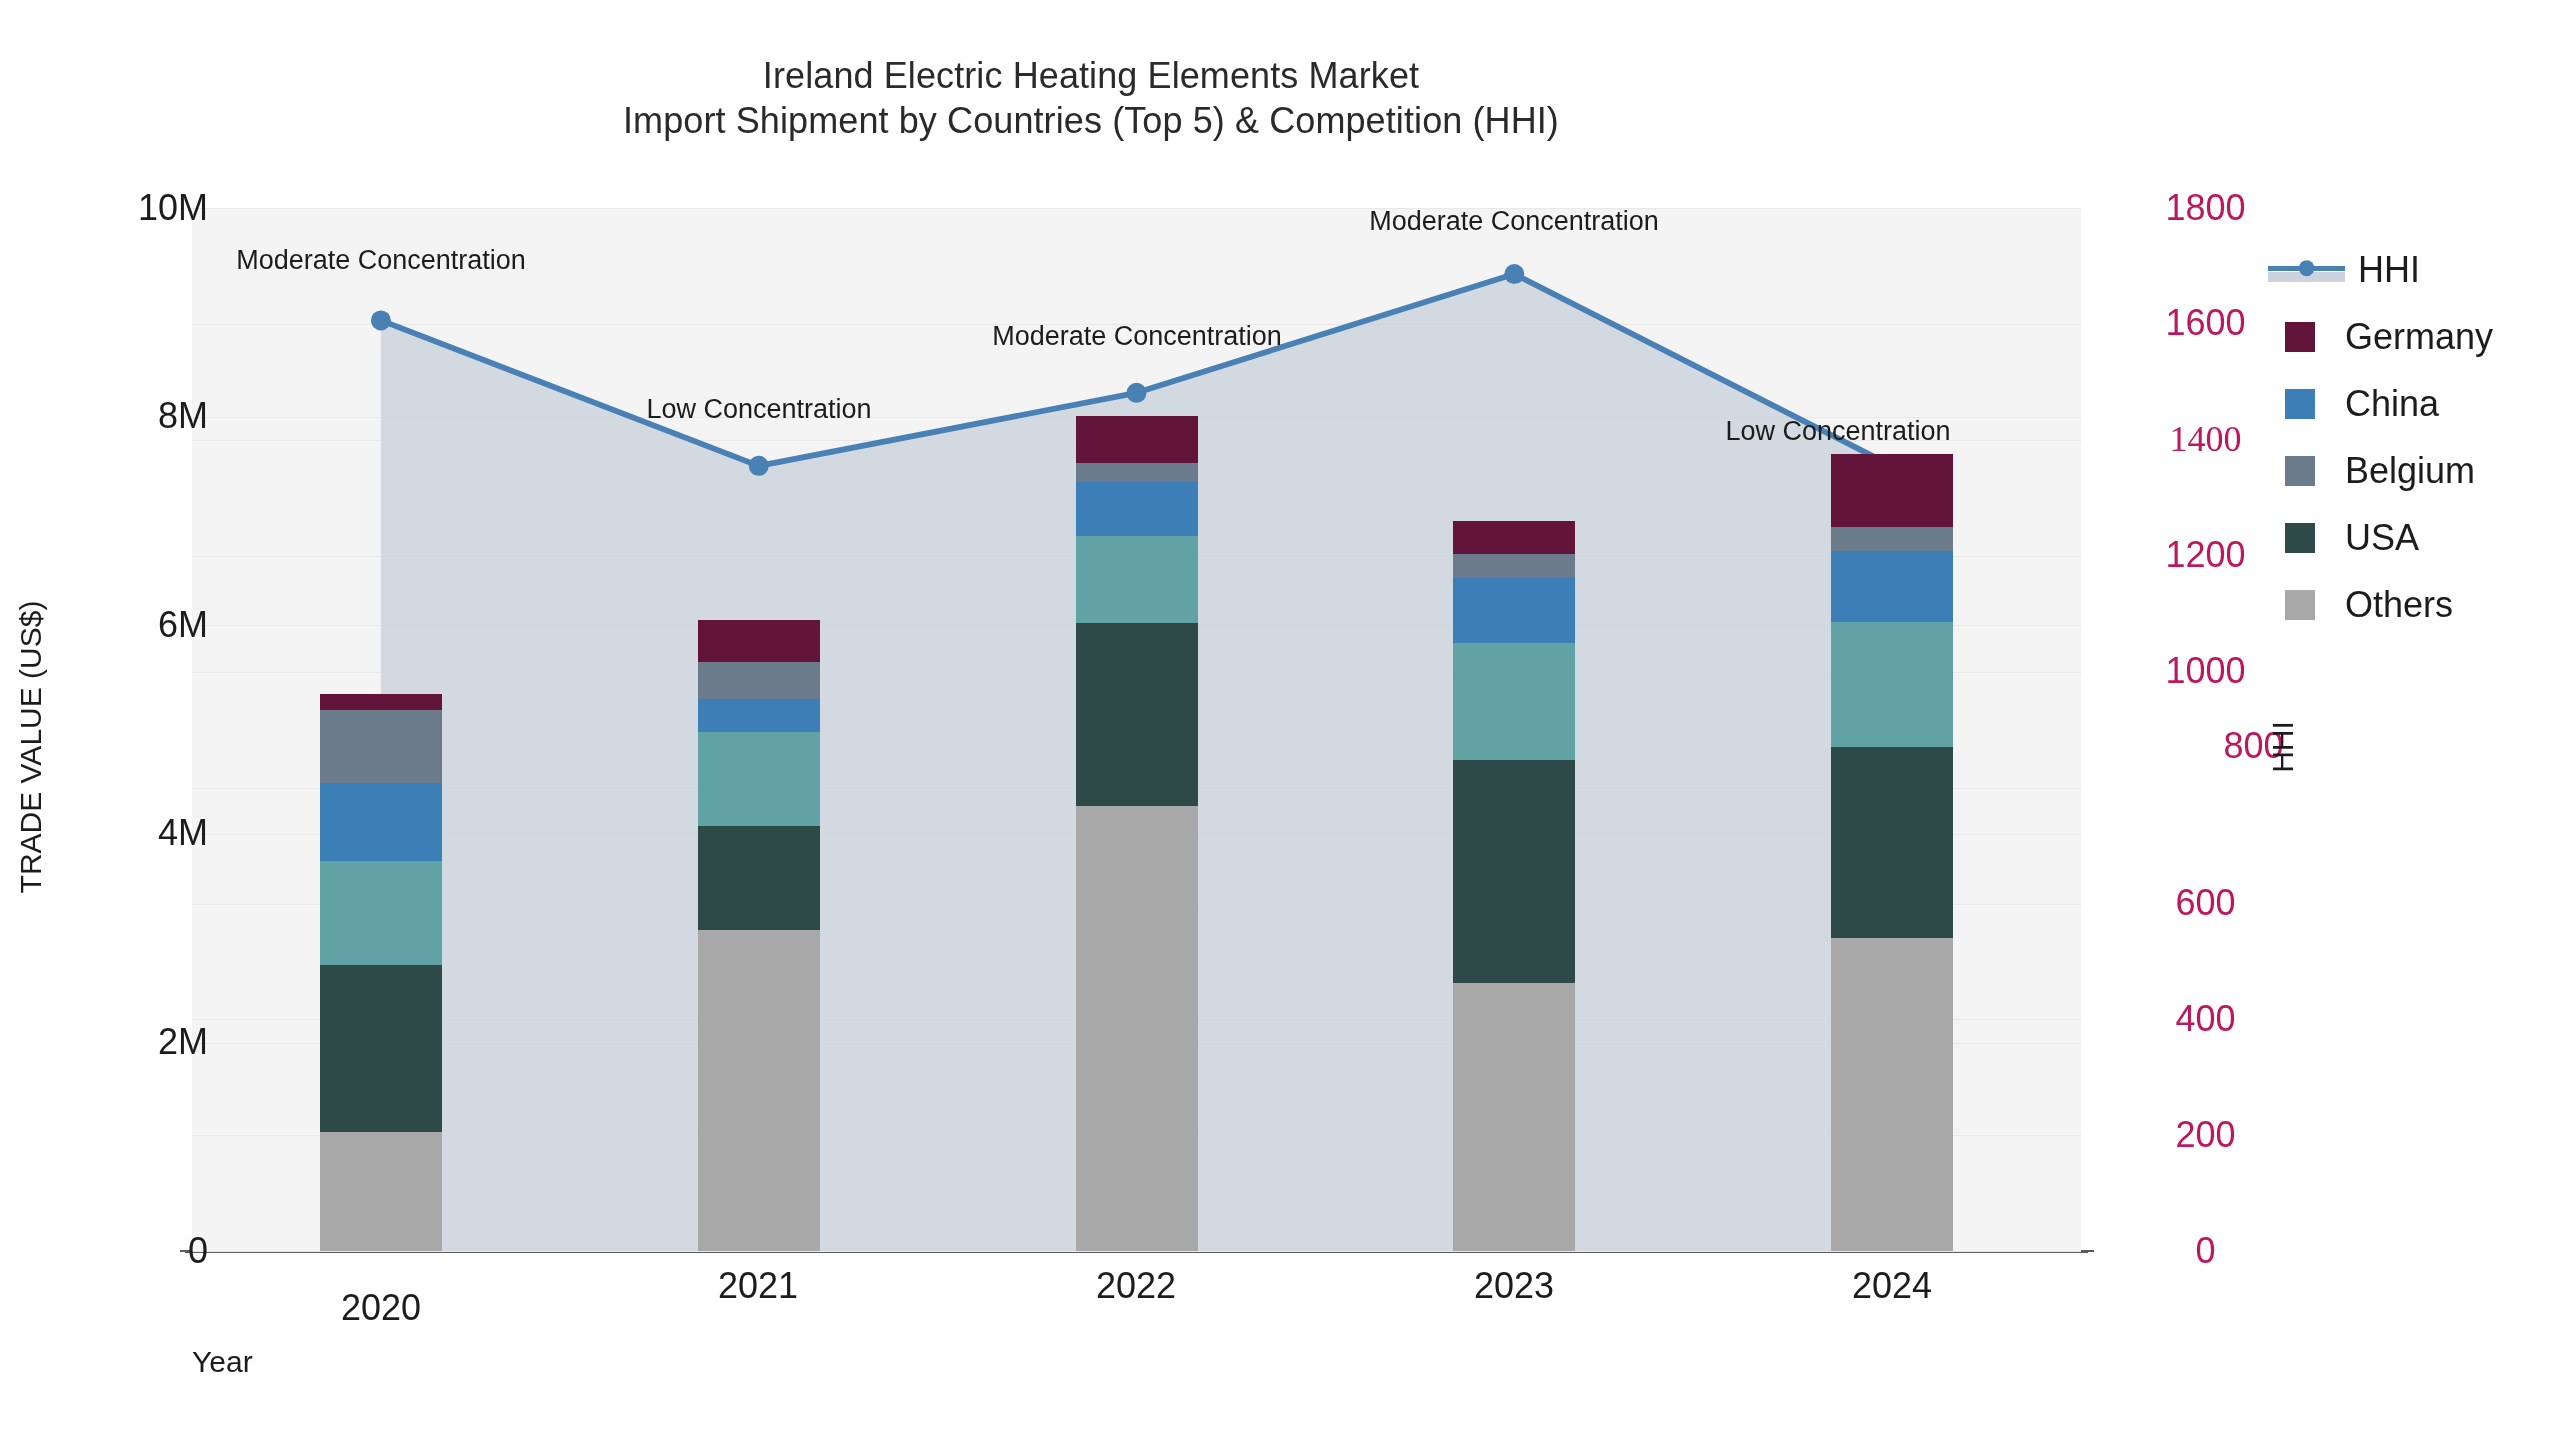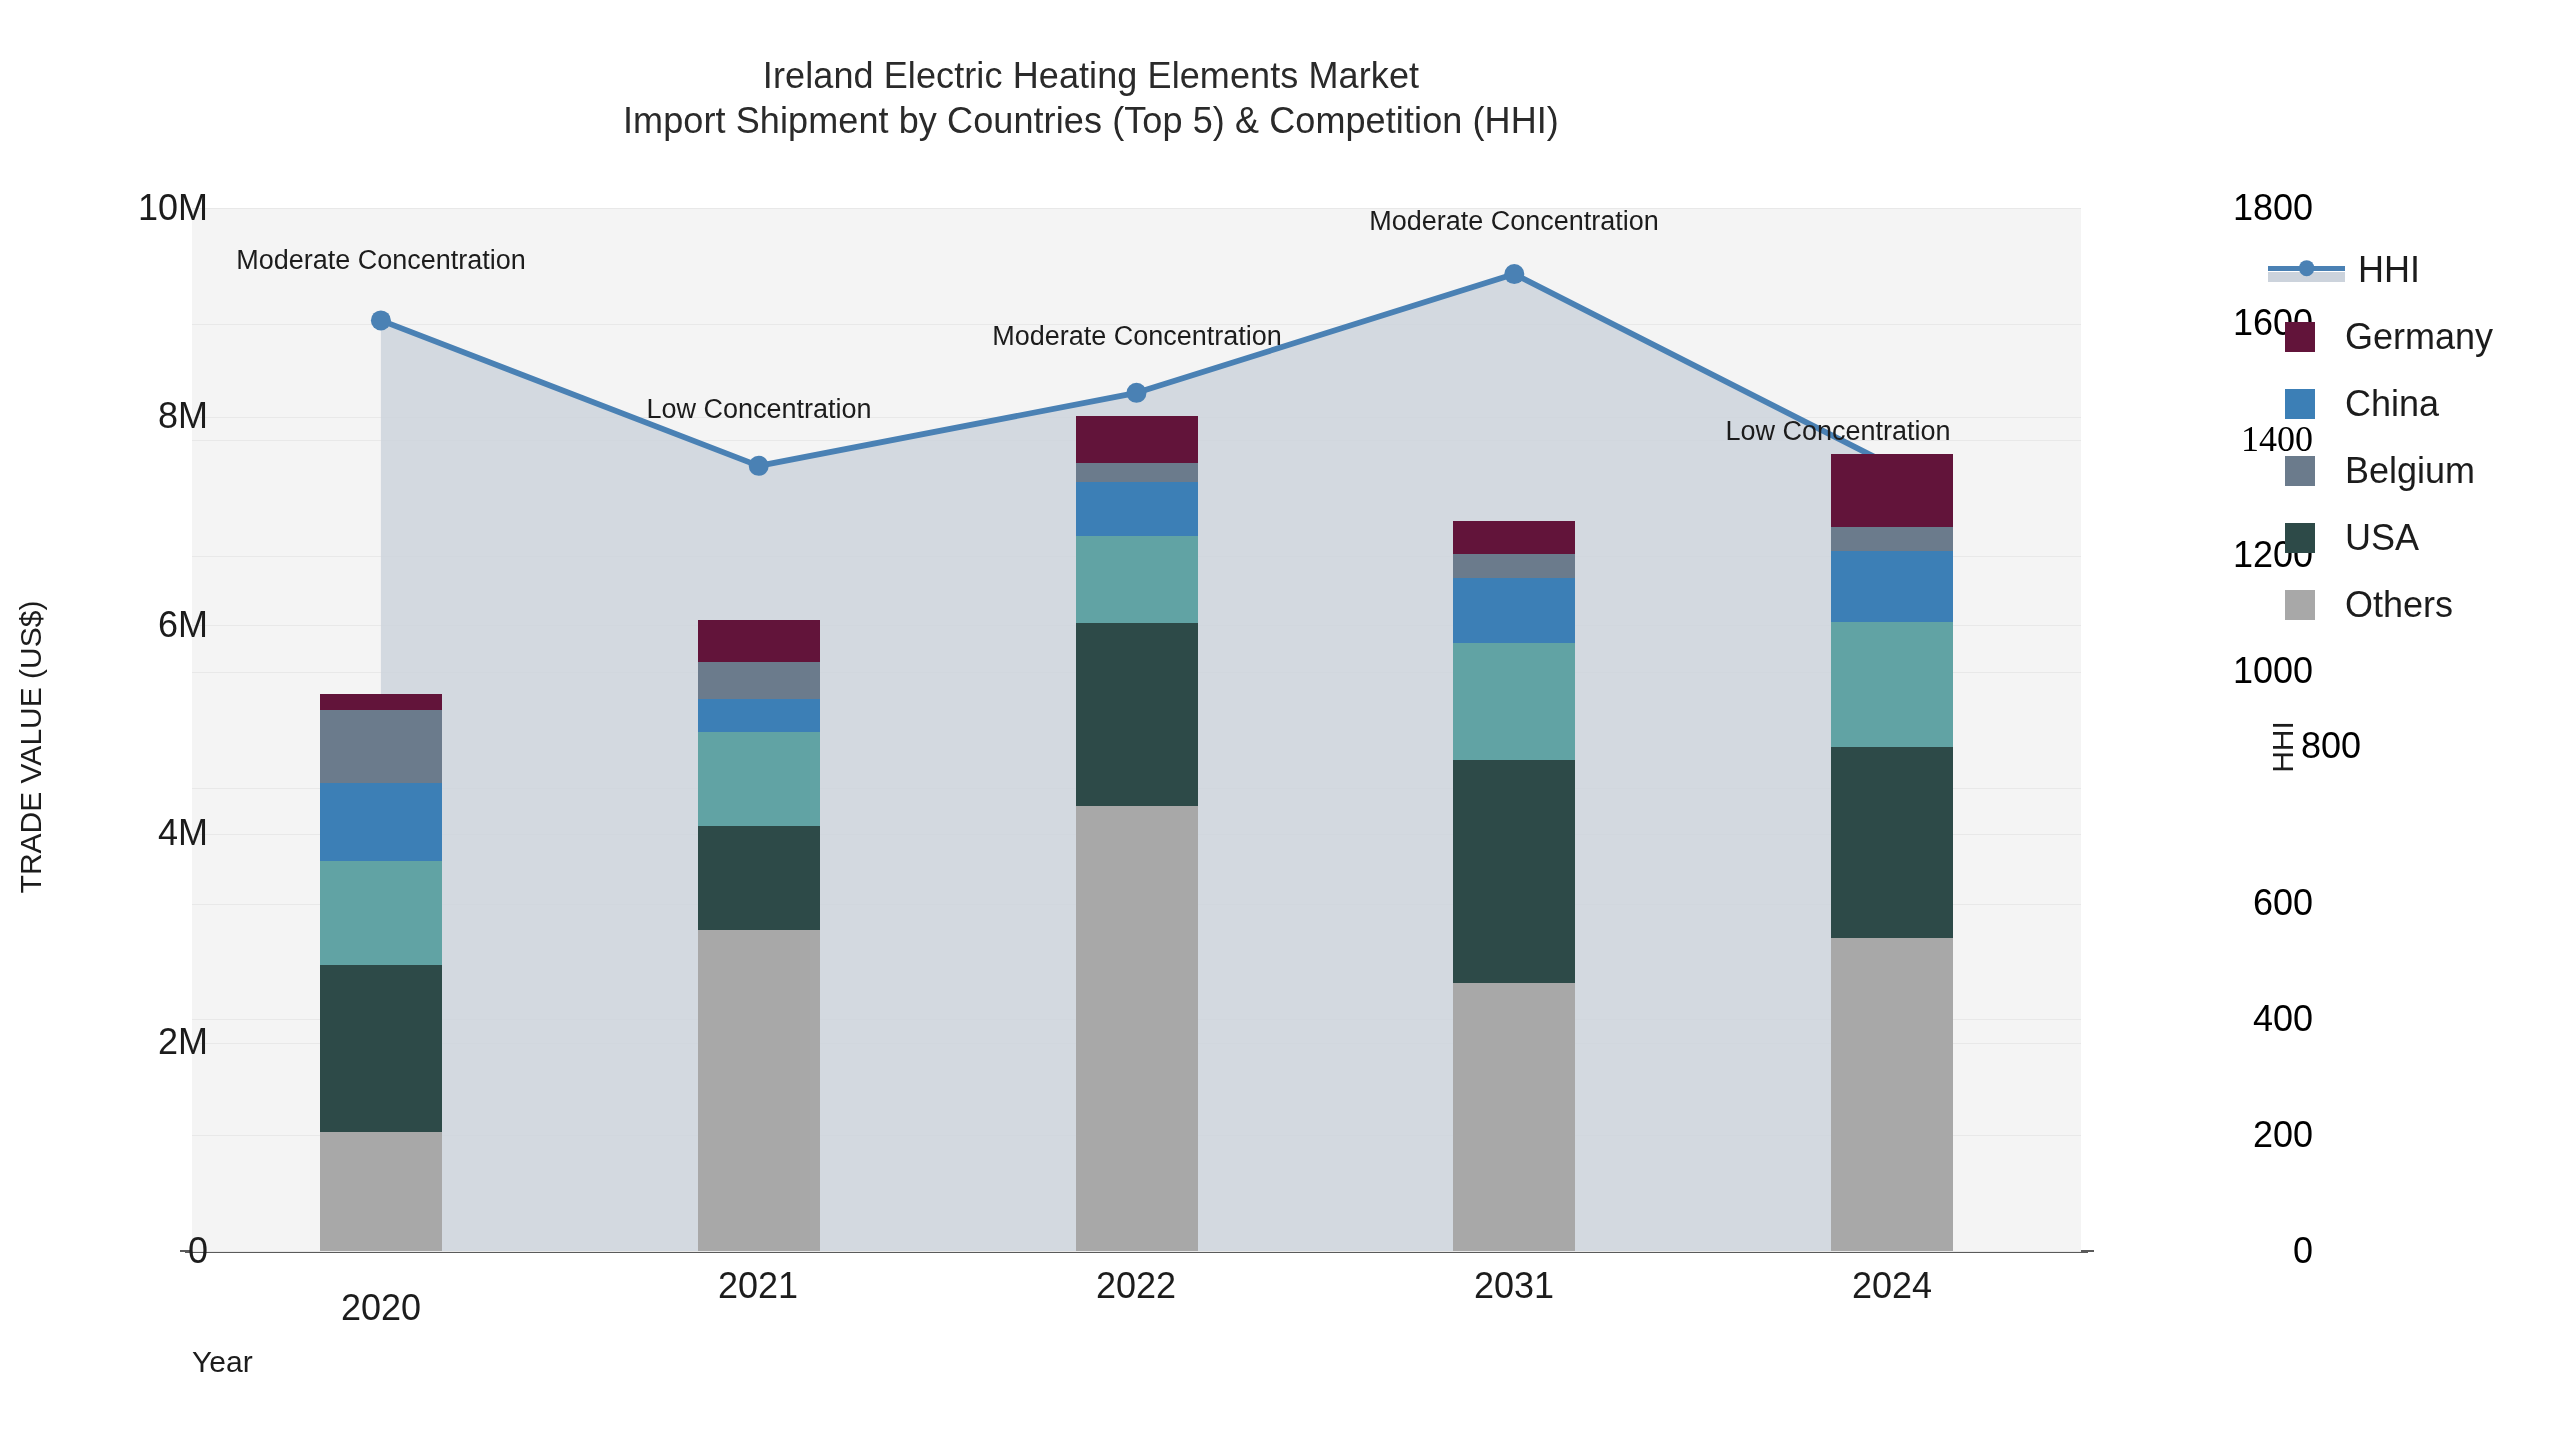--- a/index.html
+++ b/index.html
@@ -81,24 +81,24 @@
     text-align: right;
     width: 215px;
     font-size: 36px;
     color: #1c1c1c;
     transform: translateY(-50%);
     white-space: nowrap;
   }
   .ytick-right {
     position: absolute;
     left: 2098px;
-    text-align: right;
+    text-align: center;
     width: 215px;
     font-size: 36px;
-    color: #000000;
+    color: #be185d;
     transform: translateY(-50%);
     white-space: nowrap;
   }
   .xtick {
     position: absolute;
     top: 1265px;
     font-size: 36px;
     color: #1c1c1c;
     transform: translateX(-50%);
     white-space: nowrap;
@@ -330,21 +330,21 @@
     <div class="ytick-right" style="top: 671px;">1000</div>
     <div class="ytick-right" style="top: 555px;">1200</div>
     <div class="ytick-right" style="top: 439px; font-family: Liberation Serif, serif;">1400</div>
     <div class="ytick-right" style="top: 323px;">1600</div>
     <div class="ytick-right" style="top: 208px;">1800</div>
   </div>
 <div id="xticks">
     <div class="xtick" style="left: 381px; margin-top: 22px;">2020</div>
     <div class="xtick" style="left: 758px;">2021</div>
     <div class="xtick" style="left: 1136px;">2022</div>
-    <div class="xtick" style="left: 1514px;">2031</div>
+    <div class="xtick" style="left: 1514px;">2023</div>
     <div class="xtick" style="left: 1892px;">2024</div>
   </div>
 
 <div id="y-axis-title-left">TRADE VALUE (US$)</div>
 <div id="y-axis-title-right">HHI</div>
 <div id="x-axis-title">Year</div>
 
 <div id="legend">
     <div class="legend-row">
       <div class="legend-line-marker">

